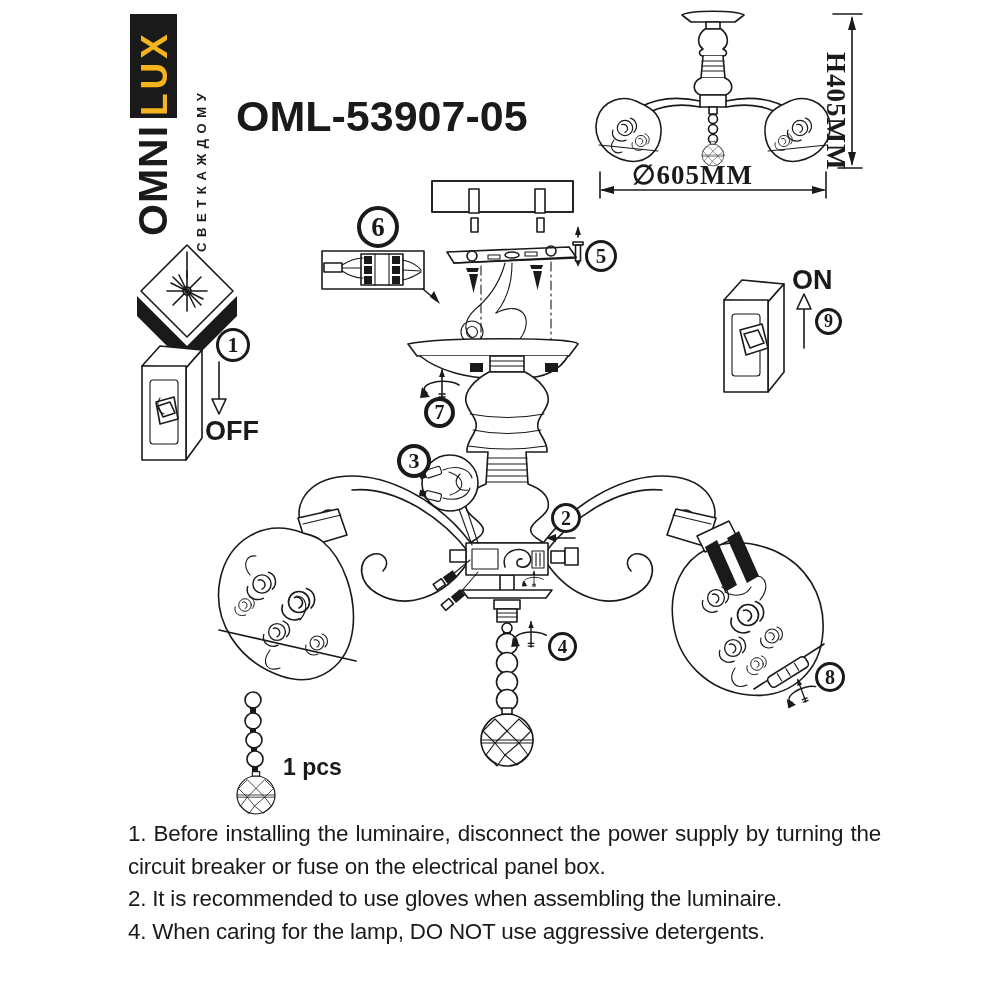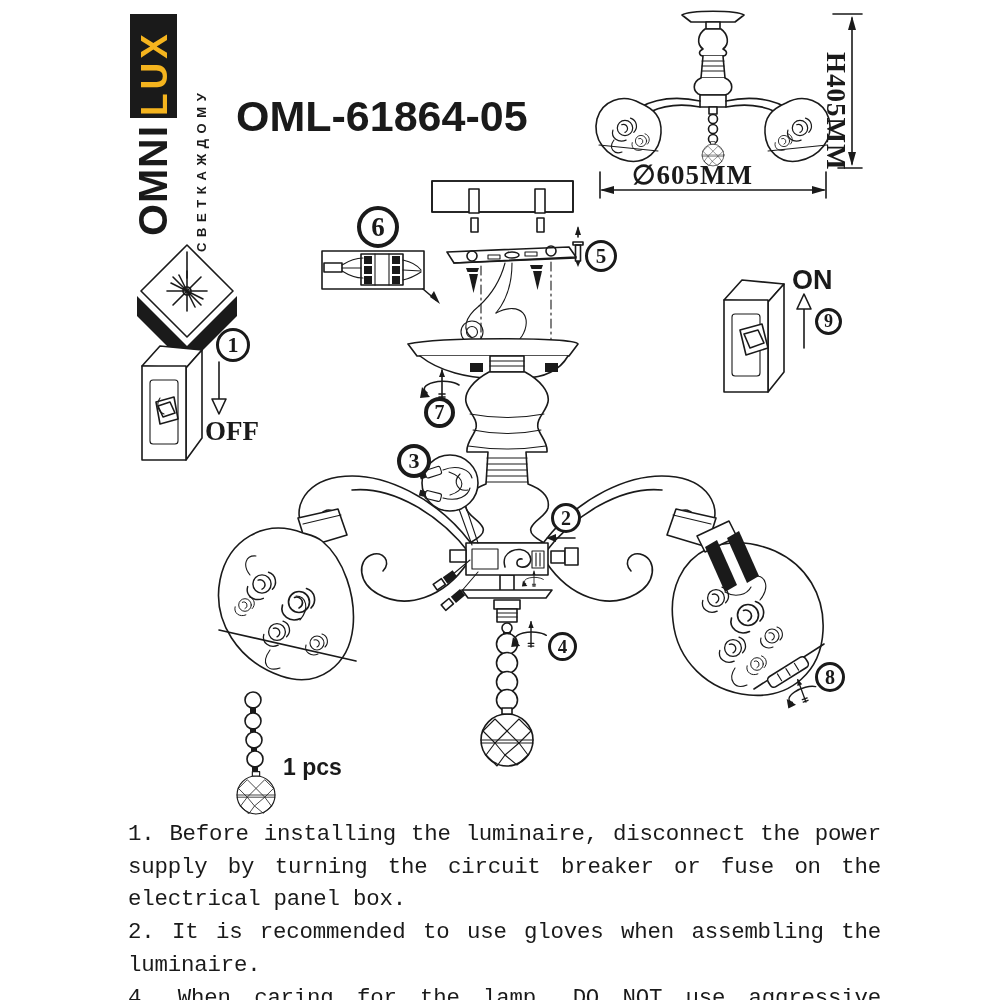--- a/index.html
+++ b/index.html
@@ -9,21 +9,21 @@
   .rot270{position:absolute;transform-origin:0 0;transform:rotate(-90deg);white-space:nowrap;}
   svg .ln, svg path, svg line, svg rect, svg circle, svg ellipse, svg polyline, svg polygon{
     stroke:#1a1a1a;stroke-width:1.6;fill:none;stroke-linecap:round;stroke-linejoin:round;}
   svg .f{fill:#1a1a1a;stroke:none;}
   svg .w{fill:#ffffff;}
   svg .thin{stroke-width:1.1;}
   .marker{position:absolute;border-radius:50%;display:flex;align-items:center;justify-content:center;
           font-family:"Liberation Serif",serif;font-weight:600;background:#fff;box-sizing:border-box;}
   .boldlbl{position:absolute;font-weight:bold;text-align:right;}
   #instructions{position:absolute;left:128px;top:818px;width:753px;}
-  #instructions p{margin:0;text-align:justify;font-size:22.4px;line-height:1.46;letter-spacing:-0.2px;font-family:Liberation Mono, monospace;}
+  #instructions p{margin:0;text-align:justify;font-size:22.4px;line-height:1.46;letter-spacing:-0.2px;}
   .dimlabel{font-family:"Liberation Serif",serif;font-weight:600;}
 </style>
 </head>
 <body>
 
 <div id="canvas">
 
   <svg class="abs" style="left:0;top:0" width="1000" height="1000" viewBox="0 0 1000 1000">
     <defs>
       <pattern id="hatch" width="9" height="9" patternUnits="userSpaceOnUse">
@@ -353,26 +353,26 @@
       <rect x="252" y="766" width="6" height="5" class="f"></rect>
       <use href="#ball" transform="translate(256,795) scale(0.73)"></use>
     </g>
   </svg>
 
   <div class="abs" style="left:130px;top:14px;width:47px;height:104px;background:#1a1a1a;"></div>
   <div class="rot270" style="left:134px;top:116px;width:100px;font-size:37px;font-weight:bold;color:#F5B41E;letter-spacing:4px;">LUX</div>
   <div class="rot270" style="left:130px;top:236px;width:118px;font-size:41px;font-weight:bold;color:#1a1a1a;letter-spacing:1px;">OMNI</div>
   <div class="rot270" style="left:194px;top:252px;width:240px;font-size:13px;font-weight:600;letter-spacing:1px;">С В Е Т   К А Ж Д О М У</div>
 
-  <div class="abs" style="left:236px;top:92px;font-size:43px;font-weight:bold;letter-spacing:0px;">OML-61864-05</div>
+  <div class="abs" style="left:236px;top:92px;font-size:43px;font-weight:bold;letter-spacing:0px;">OML-53907-05</div>
 
   <div class="abs dimlabel" style="left:820px;top:52px;writing-mode:vertical-rl;font-size:27px;letter-spacing:1px;">H405MM</div>
   <div class="abs dimlabel" style="left:632px;top:159px;font-size:27px;letter-spacing:1px;">∅605MM</div>
 
-  <div class="boldlbl" style="left:205px;top:416px;font-size:27px;font-family:Liberation Serif, serif;">OFF</div>
+  <div class="boldlbl" style="left:205px;top:416px;font-size:27px;">OFF</div>
   <div class="boldlbl" style="left:792px;top:265px;font-size:27px;">ON</div>
   <div class="boldlbl" style="left:283px;top:754px;font-size:23px;">1 pcs</div>
 
   <div class="marker" style="left:216px;top:328px;width:34px;height:34px;border:3px solid #1a1a1a;font-size:22px;">1</div>
   <div class="marker" style="left:551px;top:503px;width:30px;height:30px;border:3px solid #1a1a1a;font-size:20px;">2</div>
   <div class="marker" style="left:397px;top:444px;width:34px;height:34px;border:4px solid #1a1a1a;font-size:22px;">3</div>
   <div class="marker" style="left:548px;top:632px;width:29px;height:29px;border:3px solid #1a1a1a;font-size:19px;">4</div>
   <div class="marker" style="left:585px;top:240px;width:32px;height:32px;border:3px solid #1a1a1a;font-size:21px;">5</div>
   <div class="marker" style="left:357px;top:206px;width:42px;height:42px;border:4px solid #1a1a1a;font-size:27px;">6</div>
   <div class="marker" style="left:424px;top:397px;width:31px;height:31px;border:4px solid #1a1a1a;font-size:20px;">7</div>

